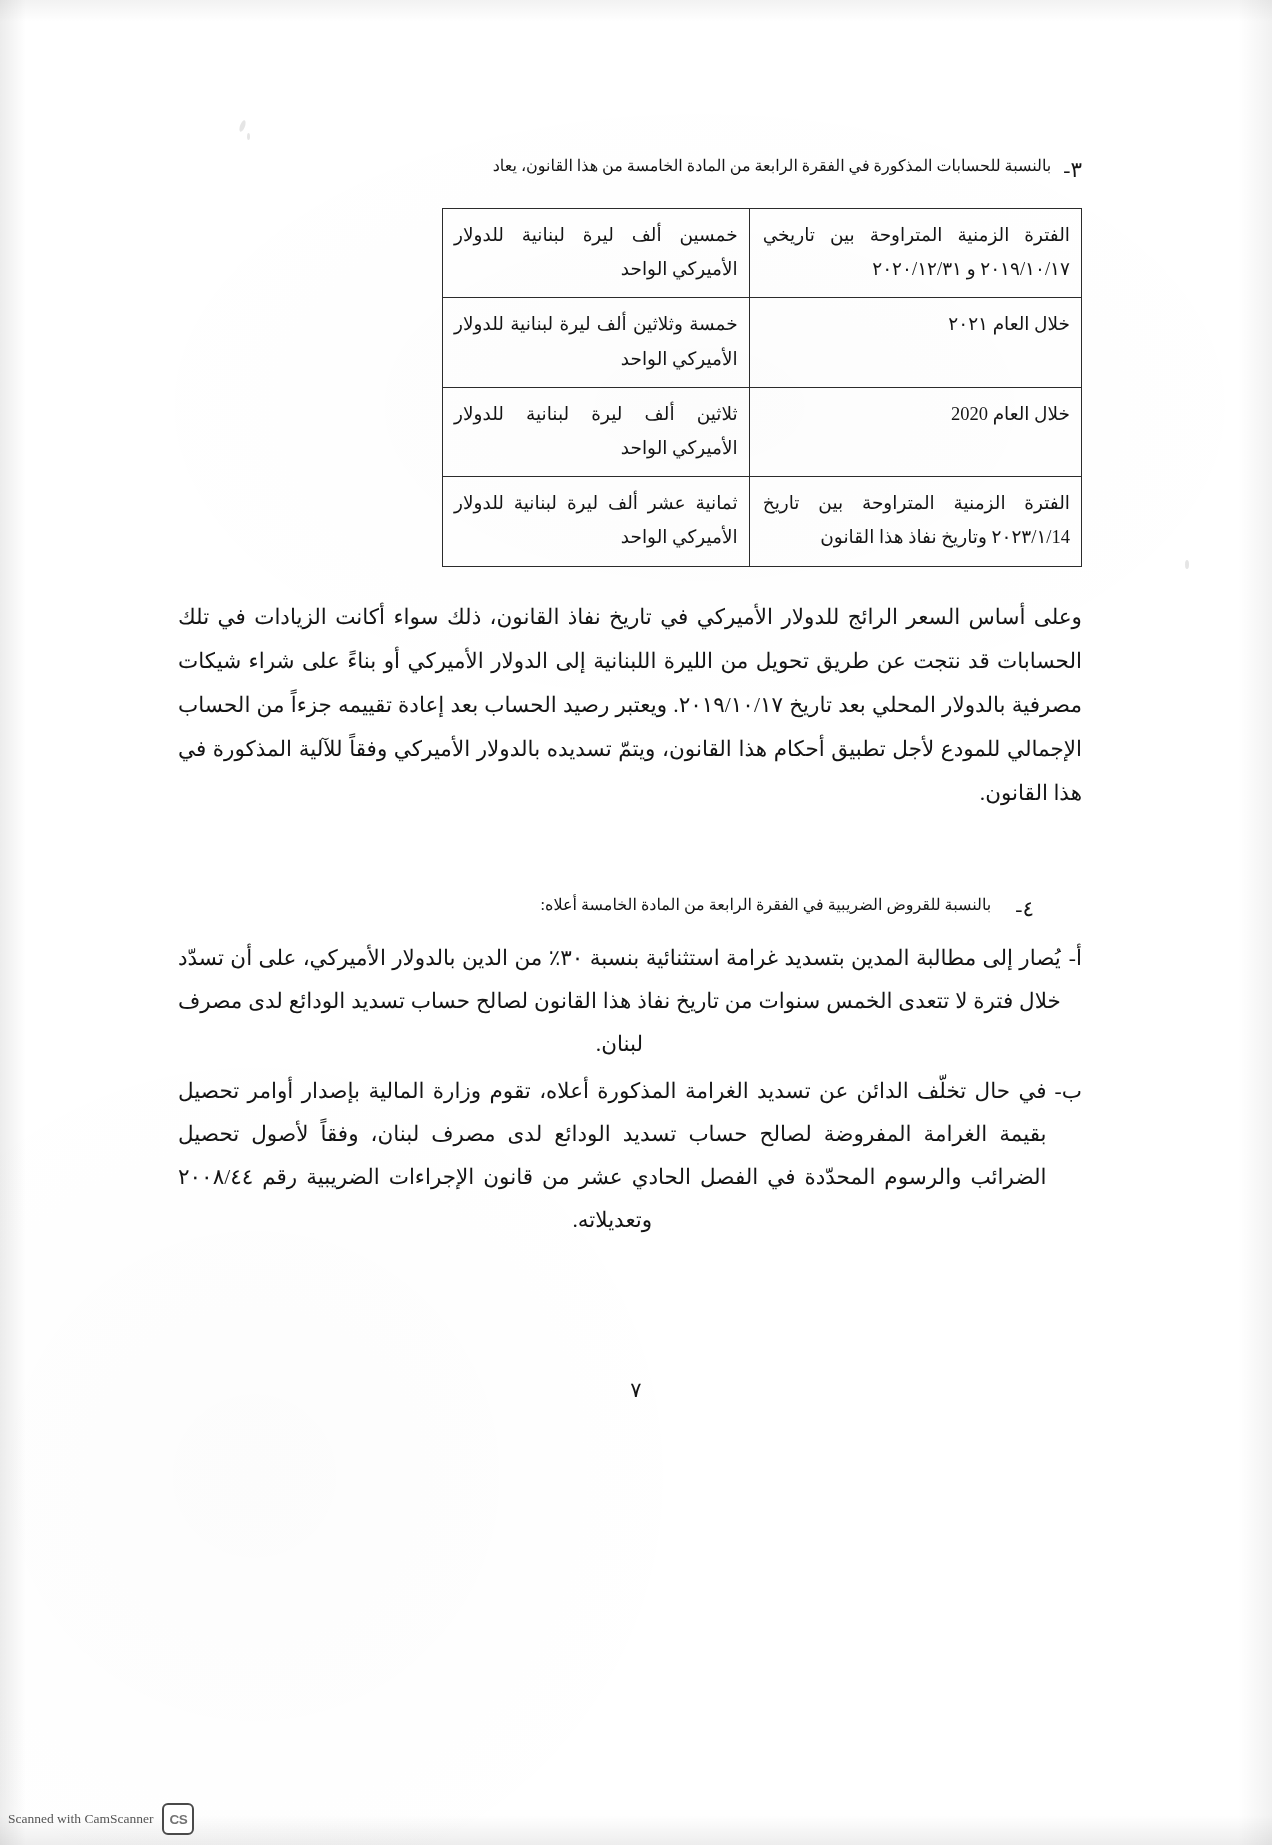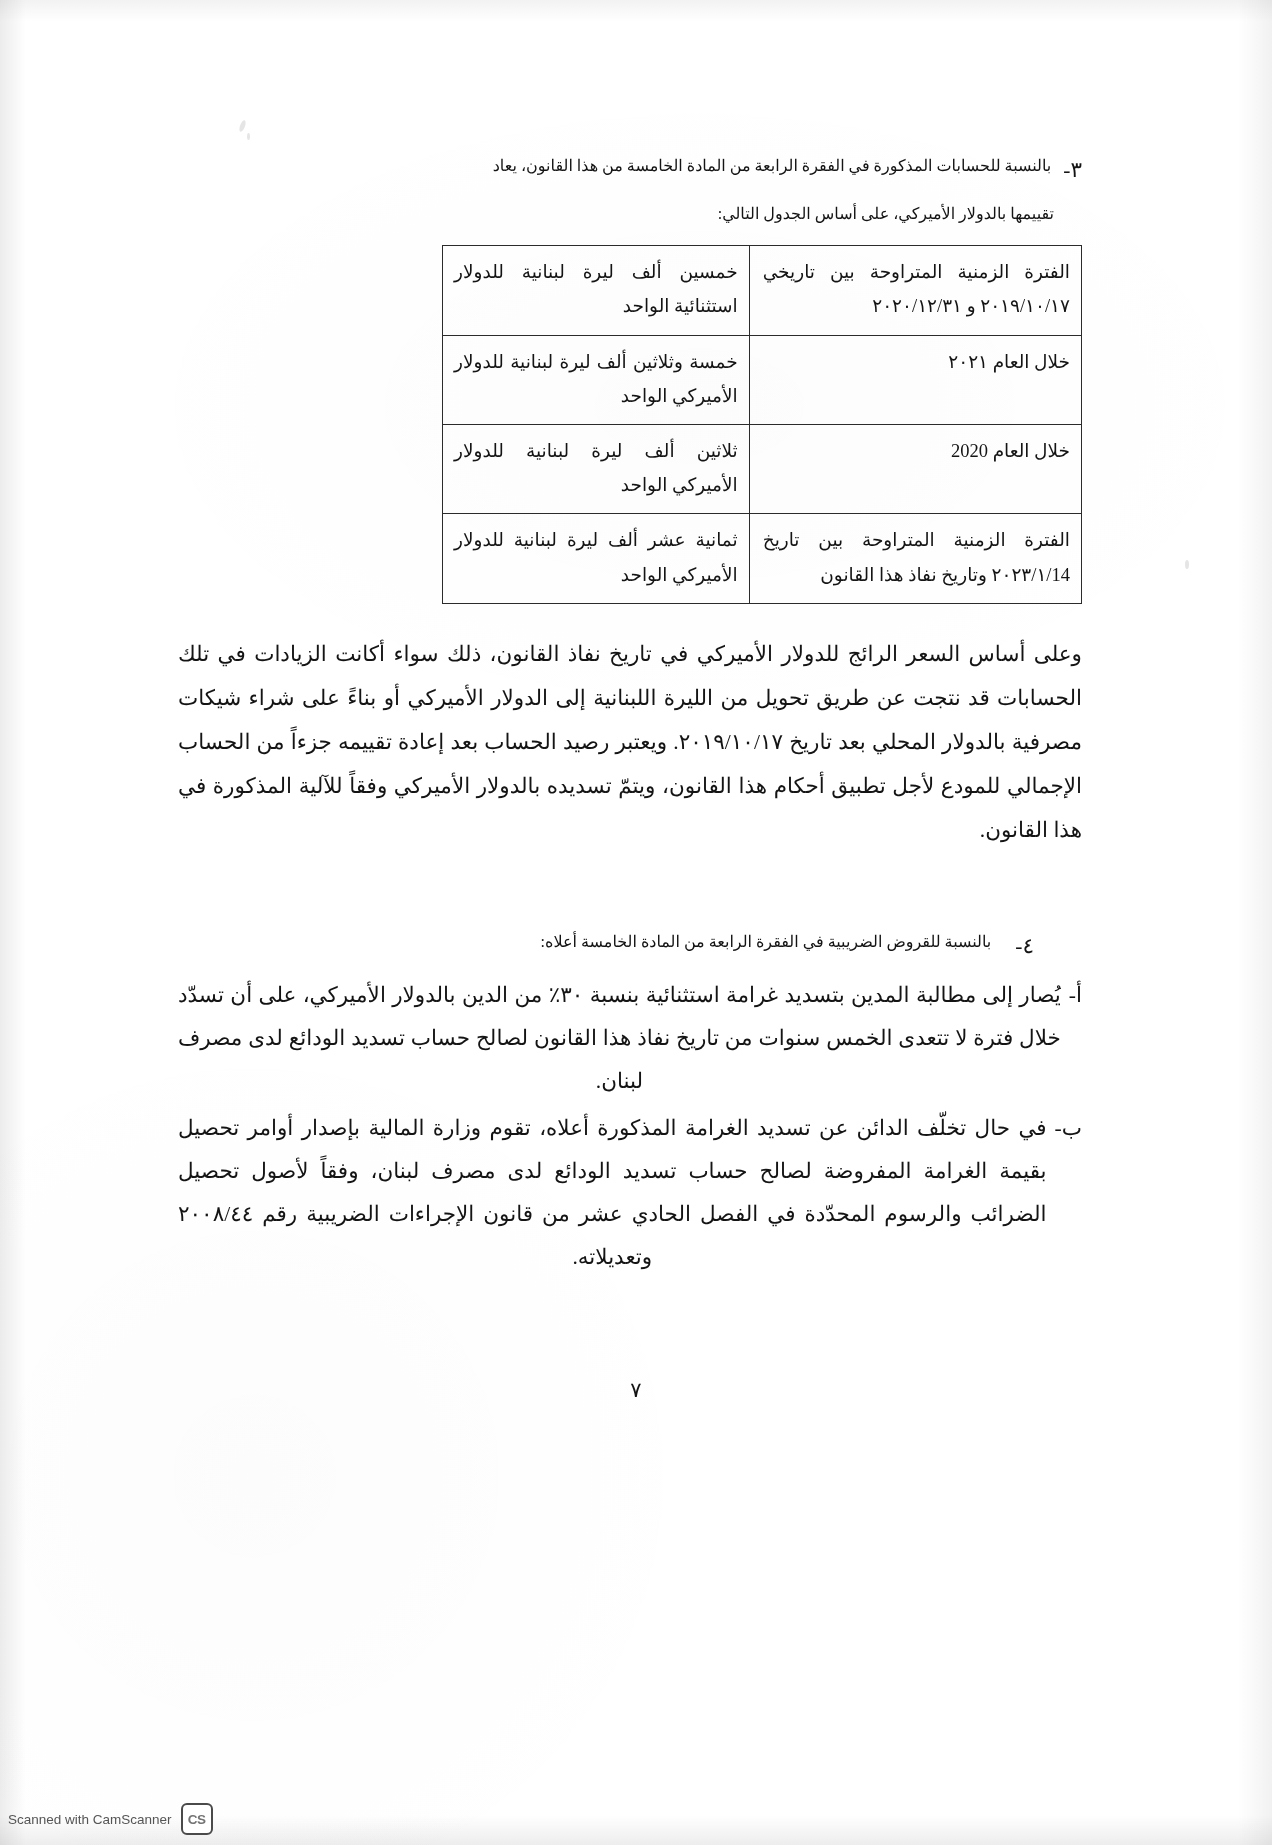--- a/index.html
+++ b/index.html
@@ -171,21 +171,21 @@
     align-items: center;
     justify-content: center;
     font-family: "Liberation Sans", sans-serif;
     font-size: 13.5px;
     font-weight: bold;
     color: #737373;
     letter-spacing: -0.5px;
     background: #ffffff;
   }
   .cs-text {
-    font-family: Liberation Sans, sans-serif;
+    font-family: Liberation Serif, serif;
     font-size: 13.5px;
     color: #555555;
     direction: ltr;
   }
 </style>
 </head>
 <body>
 
 <div class="page">
 
@@ -197,29 +197,26 @@
   <div class="speck" style="top:120px; left:240px; width:5px; height:12px; transform:rotate(20deg);"></div>
   <div class="speck" style="top:133px; left:247px; width:3px; height:7px;"></div>
   <div class="speck" style="top:560px; left:1185px; width:4px; height:9px;"></div>
 
   <div class="content">
 
     <div class="clause">
       <div class="clause-marker">٣-</div>
       <div class="clause-body last-right">بالنسبة للحسابات المذكورة في الفقرة الرابعة من المادة الخامسة من هذا القانون، يعاد</div>
     </div>
-    <div class="clause">
-      <div class="clause-body last-right" style="padding-right:28px;">تقييمها بالدولار الأميركي، على أساس الجدول التالي:</div>
-    </div>
 
     <table class="rate-table">
       <tbody>
         <tr>
           <td class="col-period">الفترة الزمنية المتراوحة بين تاريخي ٢٠١٩/١٠/١٧ و ٢٠٢٠/١٢/٣١</td>
-          <td class="col-rate">خمسين ألف ليرة لبنانية للدولار استثنائية الواحد</td>
+          <td class="col-rate">خمسين ألف ليرة لبنانية للدولار الأميركي الواحد</td>
         </tr>
         <tr>
           <td class="col-period">خلال العام ٢٠٢١</td>
           <td class="col-rate">خمسة وثلاثين ألف ليرة لبنانية للدولار الأميركي الواحد</td>
         </tr>
         <tr>
           <td class="col-period">خلال العام 2020</td>
           <td class="col-rate">ثلاثين ألف ليرة لبنانية للدولار الأميركي الواحد</td>
         </tr>
         <tr>

